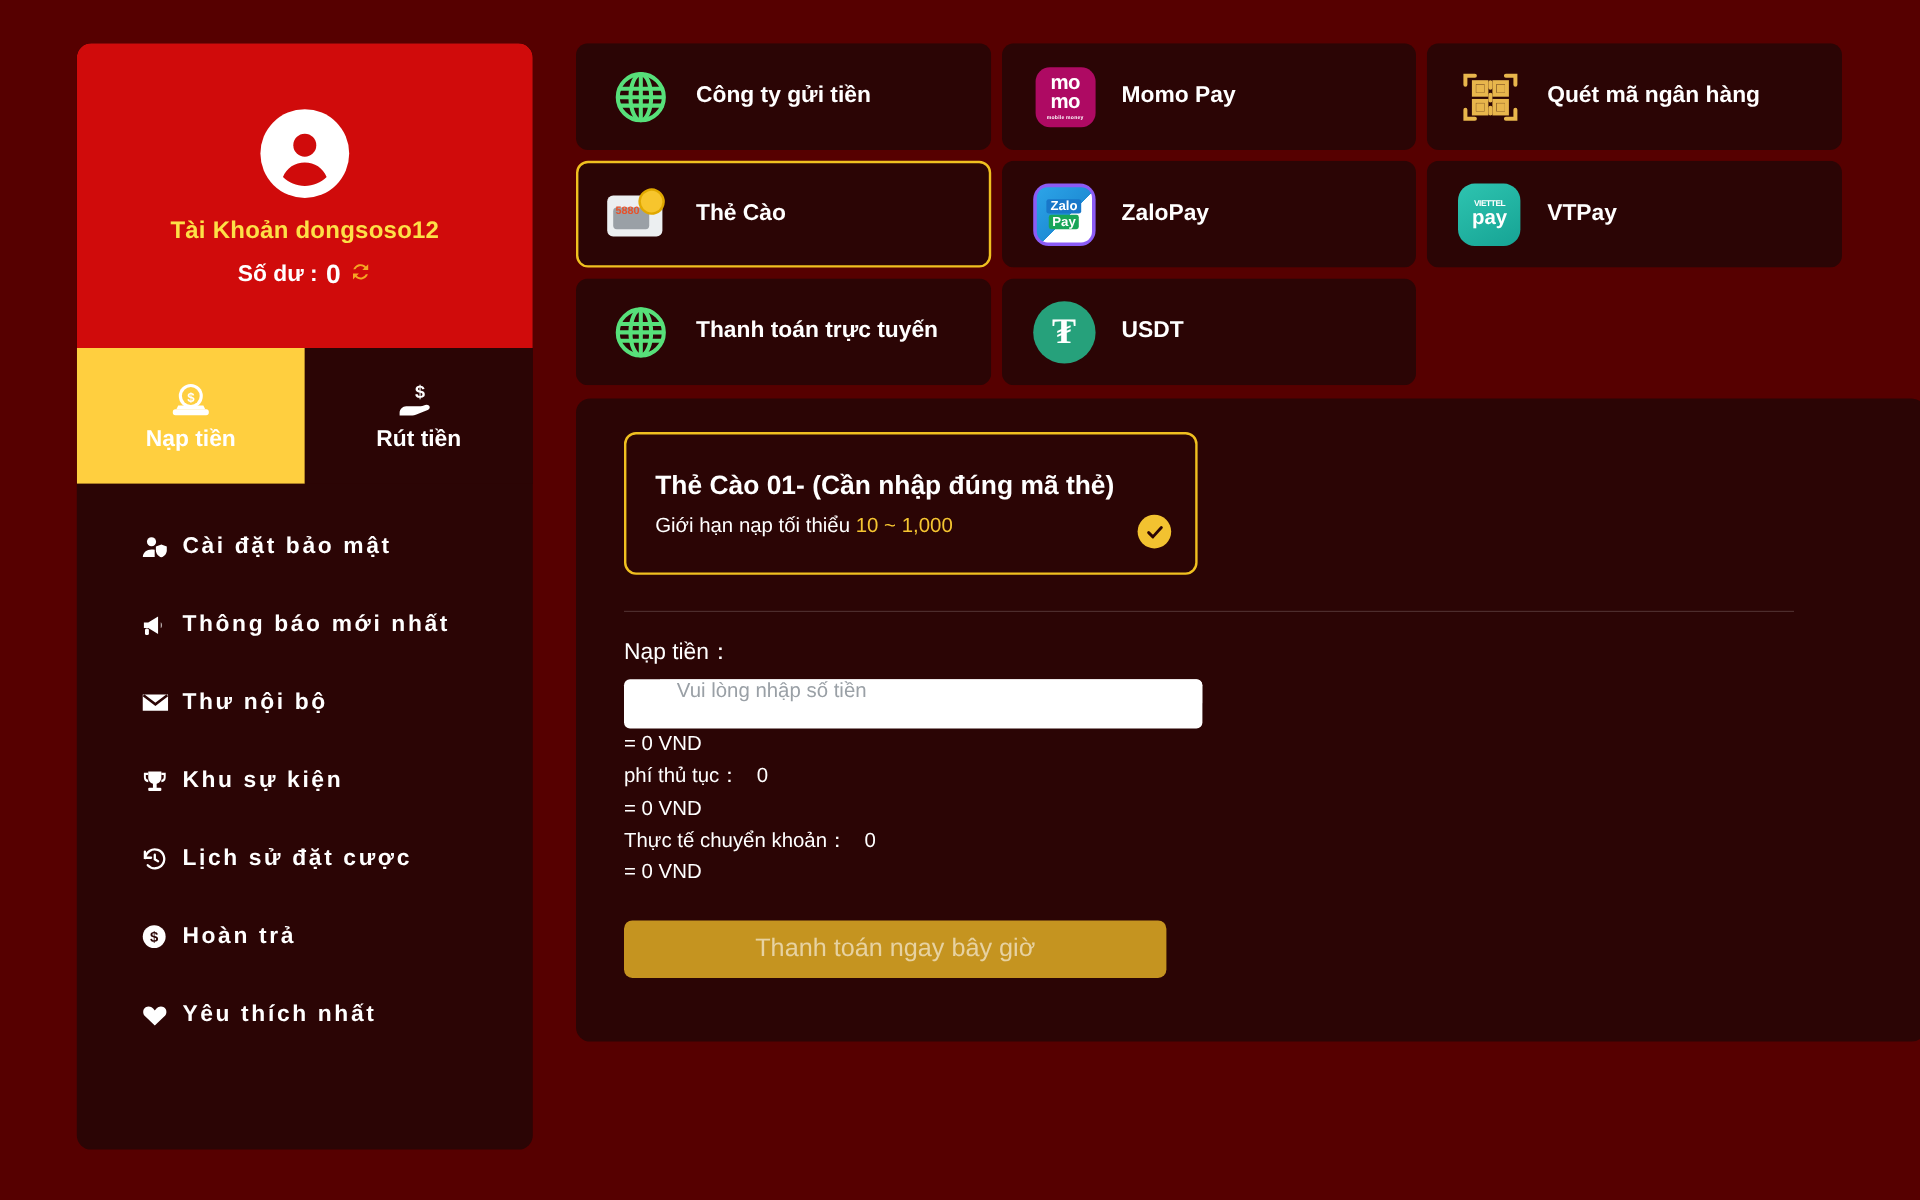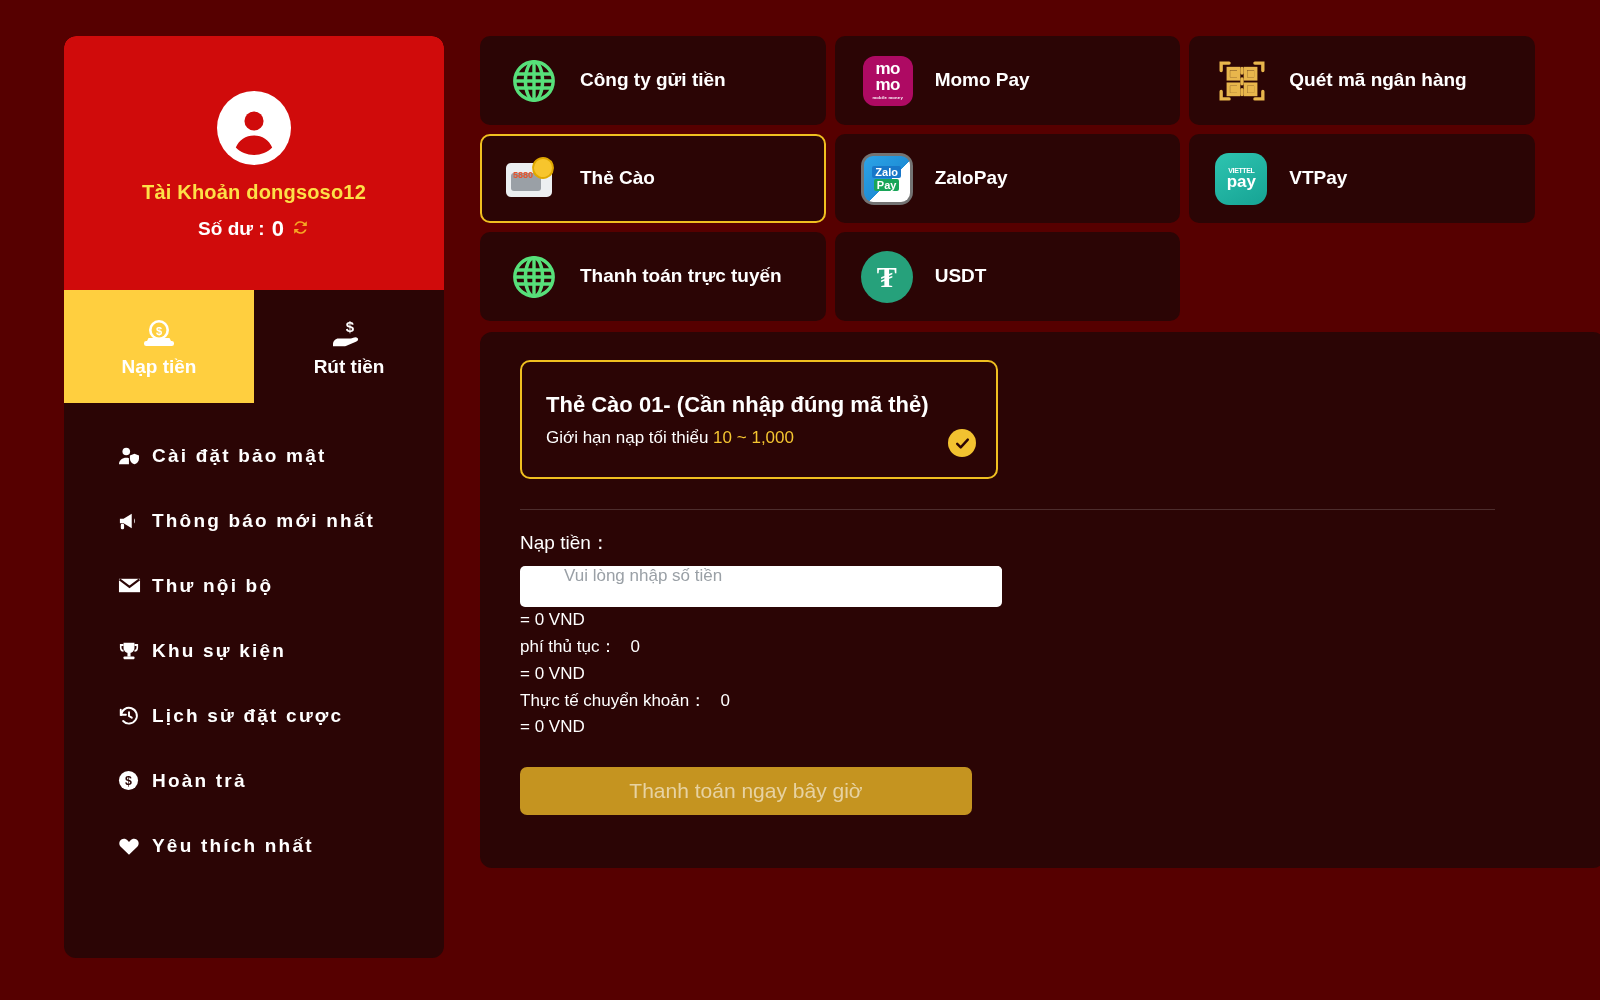--- a/index.html
+++ b/index.html
@@ -114,21 +114,21 @@
   .logo-vt {
     width: 52px; height: 52px; border-radius: 14px;
     background: linear-gradient(150deg,#2ec4b0,#16a394);
     display:flex; flex-direction: column;
     align-items:center; justify-content:center; color:#fff;
   }
   .logo-vt .v1 { font-size: 7px; font-weight: bold; letter-spacing: -.4px; }
   .logo-vt .v2 { font-size: 17px; font-weight: bold; line-height: 1; margin-top: -1px; }
   .logo-zalo {
     width: 52px; height: 52px; border-radius: 13px;
-    background: #737373; display: flex; align-items: center; justify-content: center;
+    background: #8b5cf6; display: flex; align-items: center; justify-content: center;
     padding: 3px;
   }
   .logo-zalo .inner {
     width: 100%; height: 100%; border-radius: 9px;
     background: linear-gradient(135deg,#2ca4e8 0%,#1f8ed6 55%,#ffffff 55%,#ffffff 100%);
     display: flex; flex-direction: column; align-items: center; justify-content: center; gap: 1px;
   }
   .logo-zalo .z1 { background:#1877c9; color:#fff; font-size:11px; font-weight:bold; padding:0 3px; border-radius:2px;}
   .logo-zalo .z2 { background:#18a558; color:#fff; font-size:11px; font-weight:bold; padding:0 3px; border-radius:2px;}
   .logo-usdt {

